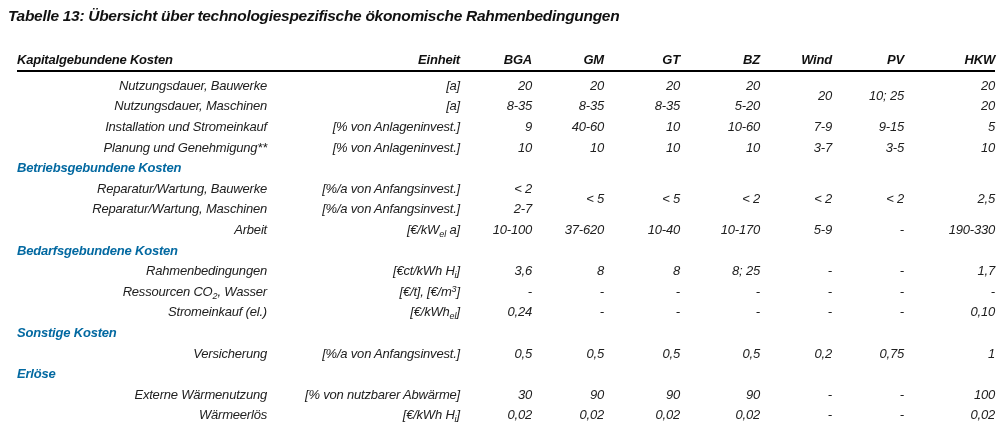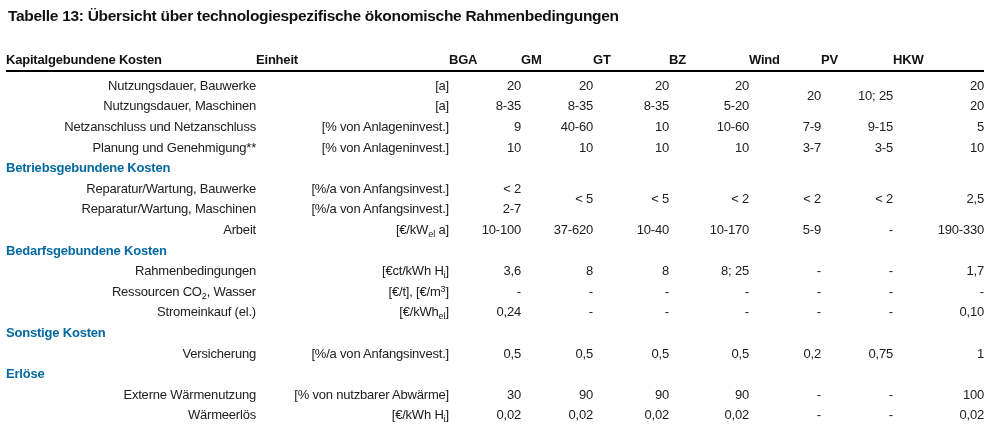--- a/index.html
+++ b/index.html
@@ -10,34 +10,35 @@
     height: 441px;
     overflow: hidden;
     font-family: "Liberation Sans", "DejaVu Sans", sans-serif;
     color: #1c1c1c;
   }
   .page {
     position: relative;
     width: 1000px;
     height: 441px;
     background: #ffffff;
+    font-style: italic;
   }
   .caption {
     position: absolute;
     left: 8px;
     top: 7px;
     font-size: 15.5px;
     font-weight: bold;
     letter-spacing: -0.3px;
     color: #111111;
     white-space: nowrap;
   }
   table.params {
     position: absolute;
-    left: 6px;
+    left: 17px;
     top: 46px;
     width: 978px;
     border-collapse: collapse;
     table-layout: fixed;
     font-size: 13px;
     letter-spacing: -0.2px;
     color: #202020;
   }
   col.c-label { width: 250px; }
   col.c-unit  { width: 193px; }
@@ -51,21 +52,21 @@
   thead th {
     border-bottom: 2.5px solid #000000;
     font-weight: bold;
     color: #111111;
     padding: 2px 0 3px 0;
     height: 19px;
     vertical-align: bottom;
     white-space: nowrap;
   }
   thead th.h-label { text-align: left; }
-  thead th.h-num, thead th.h-unit { text-align: left; }
+  thead th.h-num, thead th.h-unit { text-align: right; }
   tbody td {
     padding: 0;
     height: 20.6px;
     vertical-align: middle;
     white-space: nowrap;
   }
   tbody tr:first-child td { padding-top: 3px; }
   td.cell-label { text-align: right; }
   td.cell-unit  { text-align: right; }
   td.cell-num   { text-align: right; }
@@ -129,21 +130,21 @@
         <tr>
           <td class="cell-label">Nutzungsdauer, Maschinen</td>
           <td class="cell-unit">[a]</td>
           <td class="cell-num">8-35</td>
           <td class="cell-num">8-35</td>
           <td class="cell-num">8-35</td>
           <td class="cell-num">5-20</td>
           <td class="cell-num">20</td>
         </tr>
         <tr>
-          <td class="cell-label">Netzanschluss und Netzanschluss</td>
+          <td class="cell-label">Installation und Stromeinkauf</td>
           <td class="cell-unit">[% von Anlageninvest.]</td>
           <td class="cell-num">9</td>
           <td class="cell-num">40-60</td>
           <td class="cell-num">10</td>
           <td class="cell-num">10-60</td>
           <td class="cell-num">7-9</td>
           <td class="cell-num">9-15</td>
           <td class="cell-num">5</td>
         </tr>
         <tr>

